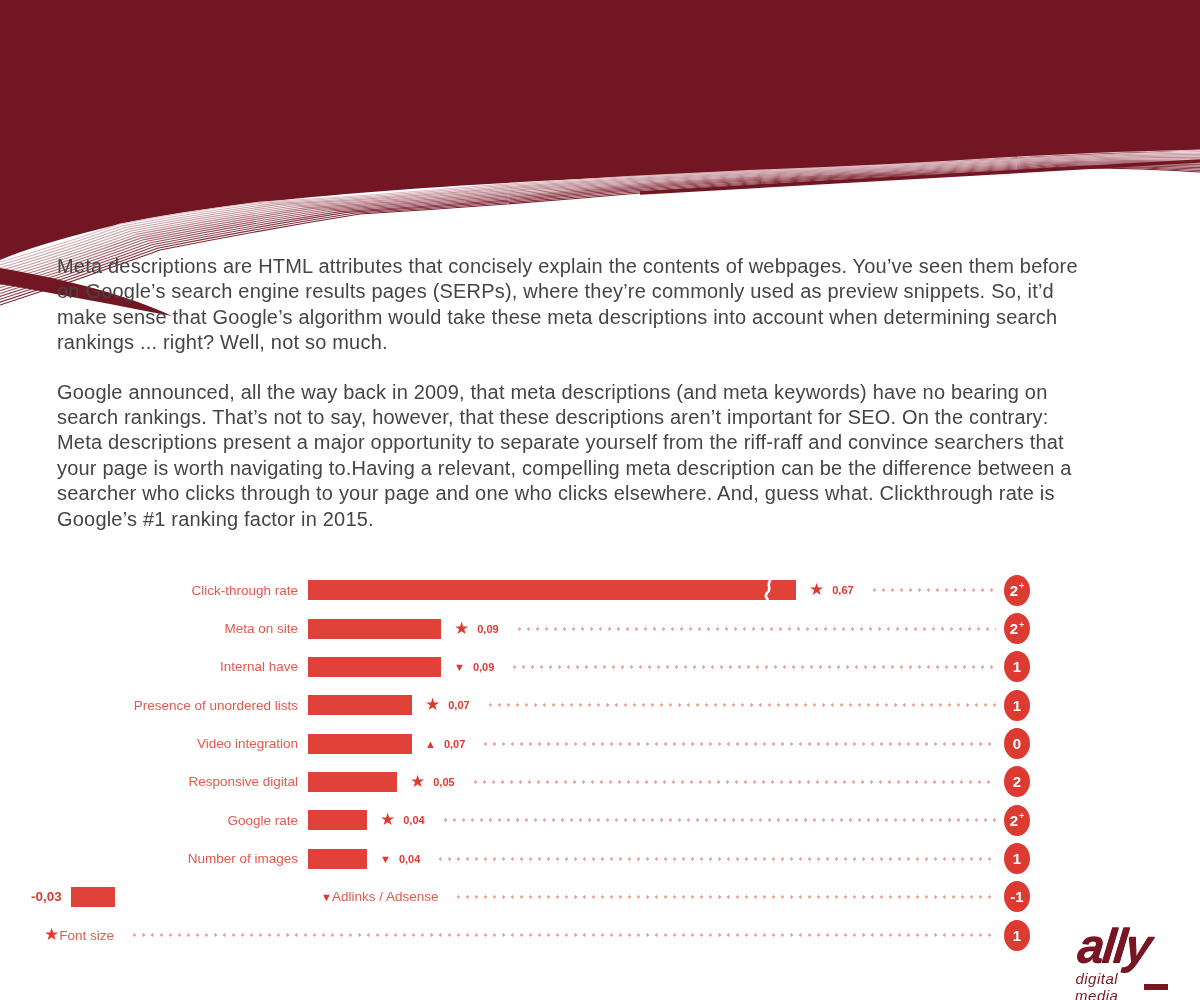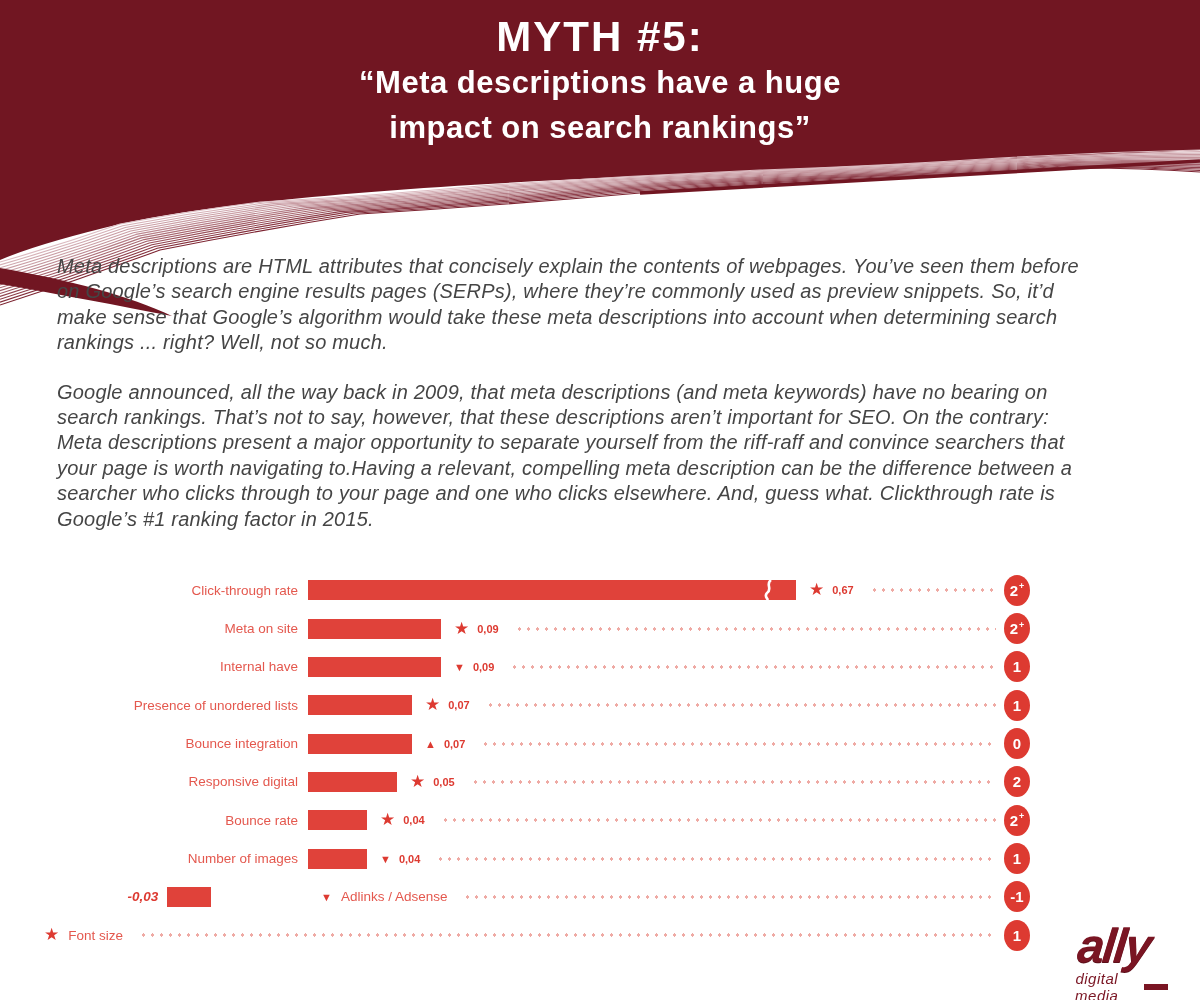--- a/index.html
+++ b/index.html
@@ -6,35 +6,35 @@
   .page{position:relative;width:1200px;height:1000px;background:#fff;overflow:hidden;
         font-family:"Liberation Sans",sans-serif;}
   
   .header-bg{position:absolute;left:0;top:0;width:1200px;height:330px;}
   .header-text{position:absolute;left:0;top:14px;width:100%;text-align:center;color:#fff;z-index:2;}
   .myth-title{font-size:42px;font-weight:bold;letter-spacing:2px;line-height:46px;}
   .myth-sub{font-size:31px;font-weight:bold;line-height:45px;letter-spacing:0.5px;}
   
   .body-text{position:absolute;left:57px;top:254px;width:1048px;color:#454545;
              font-size:20px;line-height:25.4px;letter-spacing:0.2px;}
-  .body-text p{margin:0 16px 24px 0;font-style:italic;}
+  .body-text p{margin:0 16px 24px 0;}
   
   .chart{position:absolute;left:0;top:571px;width:1200px;padding-left:31px;}
   .crow{display:flex;align-items:center;height:38.35px;padding-right:201px;}
   .lcell{width:267px;flex:0 0 267px;text-align:right;color:#e4584e;font-size:13.5px;}
-  .ncell{width:277px;flex:0 0 277px;display:flex;justify-content:center;align-items:center;font-style:italic;}
+  .ncell{width:277px;flex:0 0 277px;display:flex;justify-content:flex-start;align-items:center;}
   .bar{height:20px;background:#e0423a;position:relative;flex:0 0 auto;}
   .bar.pos{margin-left:10px;}
   .brk{position:absolute;right:20px;top:0;}
   .cicon{margin-left:13px;color:#dd3a31;flex:0 0 auto;line-height:20px;}
   .cicon.star{font-size:17px;}
   .cicon.tri{font-size:11px;}
   .cval{margin-left:8px;color:#dd3a31;font-size:11px;font-weight:bold;flex:0 0 auto;}
   .nval{margin-right:9px;color:#dd3a31;font-size:13.5px;font-weight:bold;}
-  .nlabel{margin-left:9px;color:#e4584e;font-size:13.5px;flex:0 0 auto;}
+  .nlabel{color:#e4584e;font-size:13.5px;flex:0 0 auto;}
   .dots{flex:1 1 auto;height:4px;margin:0 8px 0 16px;
         background-image:radial-gradient(circle,#efaaa4 1.7px,rgba(0,0,0,0) 1.8px);
         background-size:9px 4px;background-repeat:repeat-x;background-position:left center;}
   .badge{flex:0 0 auto;width:26px;height:31px;border-radius:50%;background:#dd3a31;color:#fff;
          display:flex;align-items:center;justify-content:center;font-size:15px;font-weight:bold;}
   .badge sup{font-size:9px;line-height:0;position:relative;top:-4px;margin-left:1px;}
   
   .logo{position:absolute;right:26px;top:924px;width:120px;text-align:center;color:#7a1523;}
   .logo-word{font-size:48px;font-weight:bold;font-style:italic;line-height:44px;
              transform:skewX(-6deg);letter-spacing:-2px;
@@ -65,25 +65,20 @@
         <path d="M0,273.4666666666667 Q65.33333333333333,254.20000000000002 130.66666666666666,230.93333333333334 Q208.66666666666669,216.06666666666666 286.6666666666667,205.2 Q404.66666666666663,198.53333333333333 522.6666666666666,187.86666666666667 Q660,177.86666666666667 797.3333333333334,171.86666666666667 Q909.3333333333334,168.26666666666665 1021.3333333333334,160.66666666666666 Q1110.6666666666667,156.26666666666665 1200,155.86666666666667" stroke="rgb(202,159,166)"></path>
         <path d="M0,270.6 Q64,251.9 128,229.2 Q204,214.8 280,204.4 Q396,197.9 512,187.4 Q650,177.4 788,171.4 Q902,167.7 1016,160 Q1108,155.2 1200,154.4" stroke="rgb(201,157,164)"></path>
         <path d="M0,267.73333333333335 Q62.666666666666664,249.60000000000002 125.33333333333333,227.46666666666667 Q199.33333333333331,213.53333333333333 273.3333333333333,203.6 Q387.3333333333333,197.26666666666665 501.3333333333333,186.93333333333334 Q640,176.93333333333334 778.6666666666666,170.93333333333334 Q894.6666666666666,167.13333333333333 1010.6666666666666,159.33333333333334 Q1105.3333333333333,154.13333333333333 1200,152.93333333333334" stroke="rgb(207,167,174)"></path>
         <path d="M0,264.8666666666667 Q61.33333333333333,247.3 122.66666666666666,225.73333333333335 Q194.66666666666669,212.26666666666668 266.6666666666667,202.8 Q378.66666666666663,196.63333333333333 490.66666666666663,186.46666666666667 Q630,176.46666666666667 769.3333333333334,170.46666666666667 Q887.3333333333334,166.56666666666666 1005.3333333333334,158.66666666666666 Q1102.6666666666667,153.06666666666666 1200,151.46666666666667" stroke="rgb(214,177,183)"></path>
         <path d="M0,262 Q60,245 120,224 Q190,211 260,202 Q370,196 480,186 Q620,176 760,170 Q880,166 1000,158 Q1100,152 1200,150" stroke="rgb(220,187,193)"></path>
       </g>
     <path fill="none" stroke="#711622" stroke-width="3.5" d="M640,193 C900,178 1080,167 1200,161"></path>
     <path fill="#711622" d="M0,268 C70,280 130,296 172,316 C120,306 58,294 0,284 Z"></path>
   </svg>
 
-  <div class="header-text">
-    <div class="myth-title">MYTH #5:</div>
-    <div class="myth-sub">“Meta descriptions have a huge</div>
-    <div class="myth-sub">impact on search rankings”</div>
-  </div>
 
   <div class="body-text">
     <p>Meta descriptions are HTML attributes that concisely explain the contents of webpages. You’ve seen them before on Google’s search engine results pages (SERPs), where they’re commonly used as preview snippets. So, it’d make sense that Google’s algorithm would take these meta descriptions into account when determining search rankings ... right? Well, not so much.</p>
     <p>Google announced, all the way back in 2009, that meta descriptions (and meta keywords) have no bearing on search rankings. That’s not to say, however, that these descriptions aren’t important for SEO. On the contrary: Meta descriptions present a major opportunity to separate yourself from the riff-raff and convince searchers that your page is worth navigating to.Having a relevant, compelling meta description can be the difference between a searcher who clicks through to your page and one who clicks elsewhere. And, guess what. Clickthrough rate is Google’s #1 ranking factor in 2015.</p>
   </div>
 
   <div class="chart">
       <div class="crow">
         <div class="lcell">Click-through rate</div>
         <div class="bar pos" style="width:488px">
@@ -114,37 +109,37 @@
       </div>
       <div class="crow">
         <div class="lcell">Presence of unordered lists</div>
         <div class="bar pos" style="width:104px"></div>
         <span class="cicon star">★</span>
         <span class="cval">0,07</span>
         <div class="dots"></div>
         <div class="badge">1</div>
       </div>
       <div class="crow">
-        <div class="lcell">Bounce integration</div>
+        <div class="lcell">Video integration</div>
         <div class="bar pos" style="width:104px"></div>
         <span class="cicon tri">▲</span>
         <span class="cval">0,07</span>
         <div class="dots"></div>
         <div class="badge">0</div>
       </div>
       <div class="crow">
         <div class="lcell">Responsive digital</div>
         <div class="bar pos" style="width:89px"></div>
         <span class="cicon star">★</span>
         <span class="cval">0,05</span>
         <div class="dots"></div>
         <div class="badge">2</div>
       </div>
       <div class="crow">
-        <div class="lcell">Bounce rate</div>
+        <div class="lcell">Google rate</div>
         <div class="bar pos" style="width:59px"></div>
         <span class="cicon star">★</span>
         <span class="cval">0,04</span>
         <div class="dots"></div>
         <div class="badge">2<sup>+</sup></div>
       </div>
       <div class="crow">
         <div class="lcell">Number of images</div>
         <div class="bar pos" style="width:59px"></div>
         <span class="cicon tri">▼</span>

